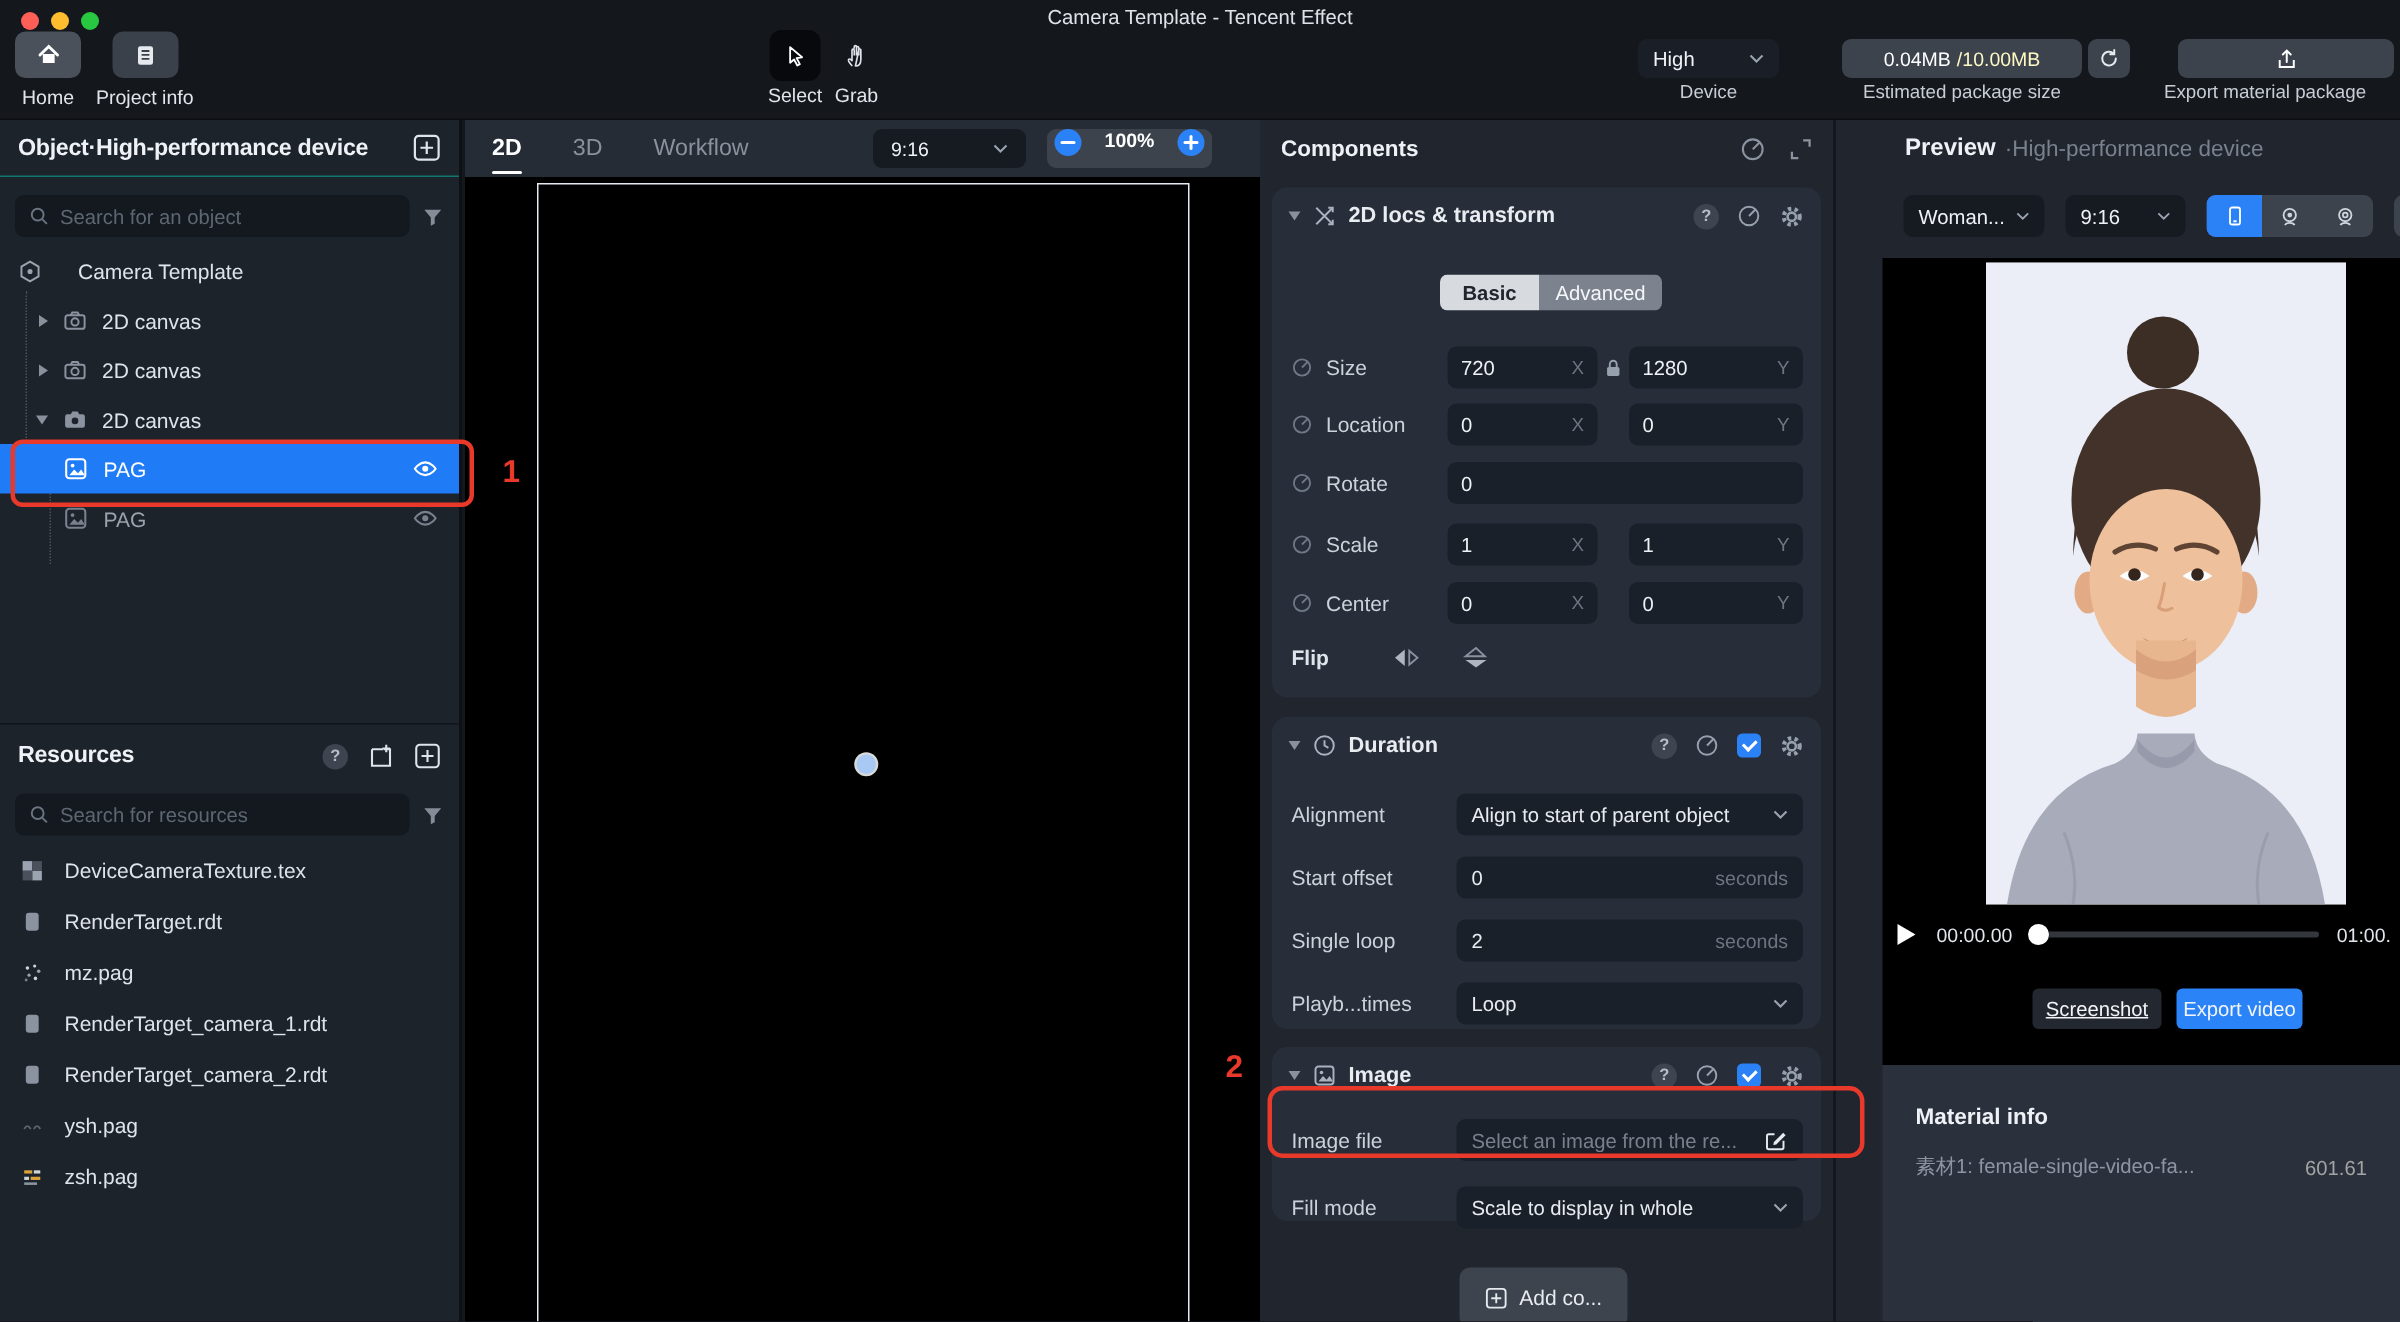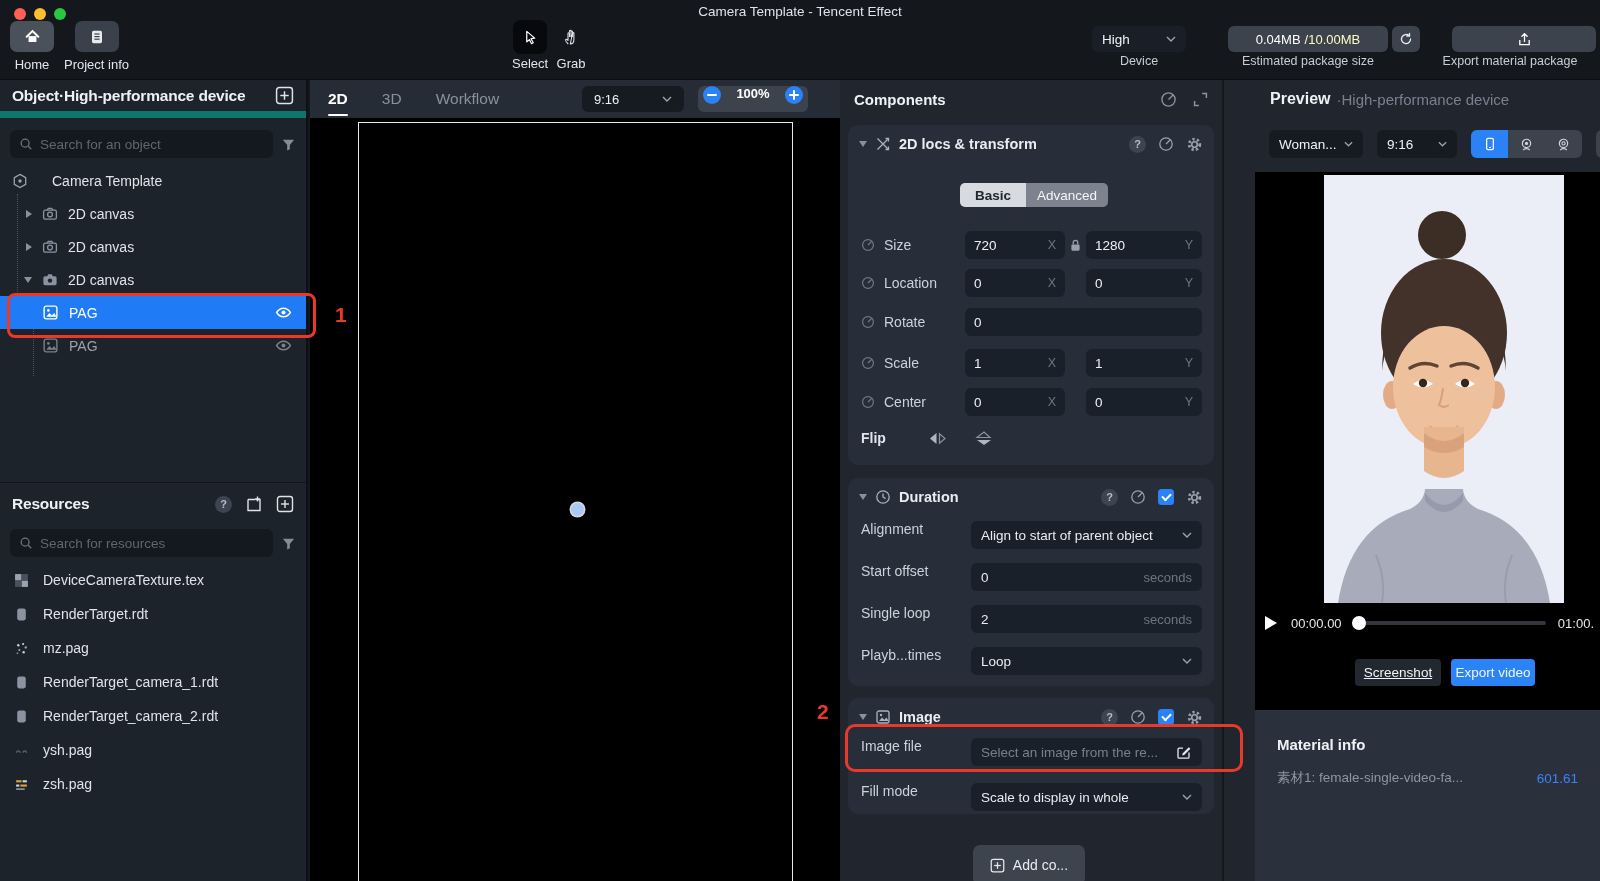--- a/index.html
+++ b/index.html
@@ -14,21 +14,21 @@
   .tb-btn { position:absolute; display:flex; flex-direction:column; align-items:center; }
   .tb-box { width:44px; height:31px; border-radius:7px; display:flex; align-items:center; justify-content:center; }
   .tb-lbl { margin-top:5px; font-size:13px; color:#e2e6ec; white-space:nowrap; }
   .tb-dd { position:absolute; height:26px; background:#1a1f27; border-radius:6px; display:flex; align-items:center; padding:0 10px; font-size:13.5px; color:#f0f2f6; }
   .tb-graybox { position:absolute; height:26px; background:#3c434d; border-radius:6px; display:flex; align-items:center; justify-content:center; }
   .under-lbl { position:absolute; top:54px; font-size:12.5px; color:#c7cdd5; text-align:center; white-space:nowrap; }
   .chev { margin-left:auto; }
 
   
   #object-panel { position:absolute; left:0; top:80px; width:308px; height:801px; background:#1d232b; border-right:2px solid #0d1015; }
-  .panel-head { height:38px; display:flex; align-items:center; padding:0 12px; border-bottom:7px solid #0f766e; }
+  .panel-head { height:38px; display:flex; align-items:center; padding:0 12px; border-bottom:1px solid #0f766e; }
   .panel-title { font-size:15.5px; font-weight:bold; color:#eef1f5; letter-spacing:-.2px; flex:1; white-space:nowrap; }
   .searchrow { display:flex; align-items:center; gap:8px; margin:12px 10px 0 10px; height:28px; }
   .searchbox { flex:1; height:28px; background:#141920; border-radius:6px; display:flex; align-items:center; padding:0 9px; gap:7px; }
   .searchbox input { flex:1; background:transparent; border:0; outline:none; color:#aab2bd; font-size:13.5px; font-family:"Liberation Sans",sans-serif; }
   .searchbox input::placeholder { color:#5d6671; }
   .tree { position:absolute; left:0; top:84px; right:0; }
   .tree-row { height:33px; display:flex; align-items:center; position:relative; font-size:14px; color:#dfe3ea; }
   .tree-row .eye { position:absolute; right:14px; top:8px; }
   .caret { width:0; height:0; }
   .caret.closed { border-left:6px solid #8a919c; border-top:4.5px solid transparent; border-bottom:4.5px solid transparent; }
@@ -72,21 +72,21 @@
   .seg-on { background:#d7dade; color:#20252e; font-weight:bold; display:flex; align-items:center; padding:0 15px; }
   .seg-off { background:#7c838f; color:#f4f6f9; display:flex; align-items:center; padding:0 11px; }
   .trow { position:absolute; left:13px; right:12px; height:28px; display:flex; align-items:center; }
   .trow-label { width:104px; display:flex; align-items:center; gap:9px; flex:none; font-size:14px; color:#ccd2da; }
   .tin { height:28px; background:#1a202a; border-radius:6px; display:flex; align-items:center; padding:0 9px; font-size:13.5px; color:#eef1f5; }
   .tin .axis { margin-left:auto; color:#6c7582; font-size:12.5px; }
   .tin.first { width:100px; }
   .tin.second { flex:1; }
   .tin.full { flex:1; }
   .lockwrap { width:21px; display:flex; justify-content:center; flex:none; }
-  .drow { position:absolute; left:13px; right:12px; height:44px; display:flex; }
+  .drow { position:absolute; left:13px; right:12px; height:44px; display:flex; align-items:center; }
   .drow-label { width:110px; flex:none; font-size:14px; color:#ccd2da; }
   .dd { flex:1; height:28px; background:#1a202a; border-radius:6px; display:flex; align-items:center; padding:0 10px; font-size:13.5px; color:#e8ebf0; }
   .unit { margin-left:auto; color:#6c7582; font-size:13px; }
   .placeholder { color:#78808d; white-space:nowrap; overflow:hidden; }
   #add-comp { position:absolute; left:133px; top:765px; width:112px; height:40px; background:#3d444e; border-radius:7px; display:flex; align-items:center; justify-content:center; gap:8px; font-size:14px; color:#e8ebf0; }
 
   
   #preview-panel { position:absolute; left:1222px; top:80px; width:378px; height:801px; background:#20252e; border-left:2px solid #14171c; overflow:hidden; }
   .pv-head { height:38px; display:flex; align-items:center; padding-left:46px; }
   .pv-title { font-size:16px; font-weight:bold; color:#eef1f5; }
@@ -103,21 +103,21 @@
   .pv-time { font-size:13px; color:#e3e7ed; white-space:nowrap; }
   #pv-track { flex:1; height:4px; background:#33363c; border-radius:2px; margin:0 12px; position:relative; }
   #pv-thumb { position:absolute; left:-2px; top:-5px; width:14px; height:14px; border-radius:50%; background:#fff; }
   .pv-btn { position:absolute; top:487px; height:27px; border-radius:4px; display:flex; align-items:center; justify-content:center; font-size:13.5px; color:#f2f4f7; }
   #btn-screenshot { left:100px; width:86px; background:#23272f;text-decoration:underline; }
   #btn-exportvideo { left:196px; width:84px; background:#2a84f8; }
   #pv-material { position:absolute; left:31px; top:630px; right:0; bottom:0; background:#2b313c; padding:26px 22px 0 22px; }
   .mat-title { font-size:15px; font-weight:bold; color:#eef1f5; }
   .mat-row { margin-top:16px; display:flex; align-items:center; }
   .mat-label { flex:1; font-size:13.5px; color:#8d95a3; white-space:nowrap; overflow:hidden; }
-  .mat-value { font-size:13.5px; color:#3b82f6; margin-left:8px; white-space:nowrap; }
+  .mat-value { font-size:13.5px; color:#a3a3a3; margin-left:8px; white-space:nowrap; }
 
   
   .ann-box { position:absolute; border:3px solid #e8392b; pointer-events:none; z-index:60; }
   .ann-num { position:absolute; color:#e8392b; font-size:21px; font-weight:bold; z-index:60; }
   .play-tri { width:0; height:0; border-left:12px solid #fff; border-top:7px solid transparent; border-bottom:7px solid transparent; }
 </style>
 </head>
 <body>
 
 <div id="topbar">

